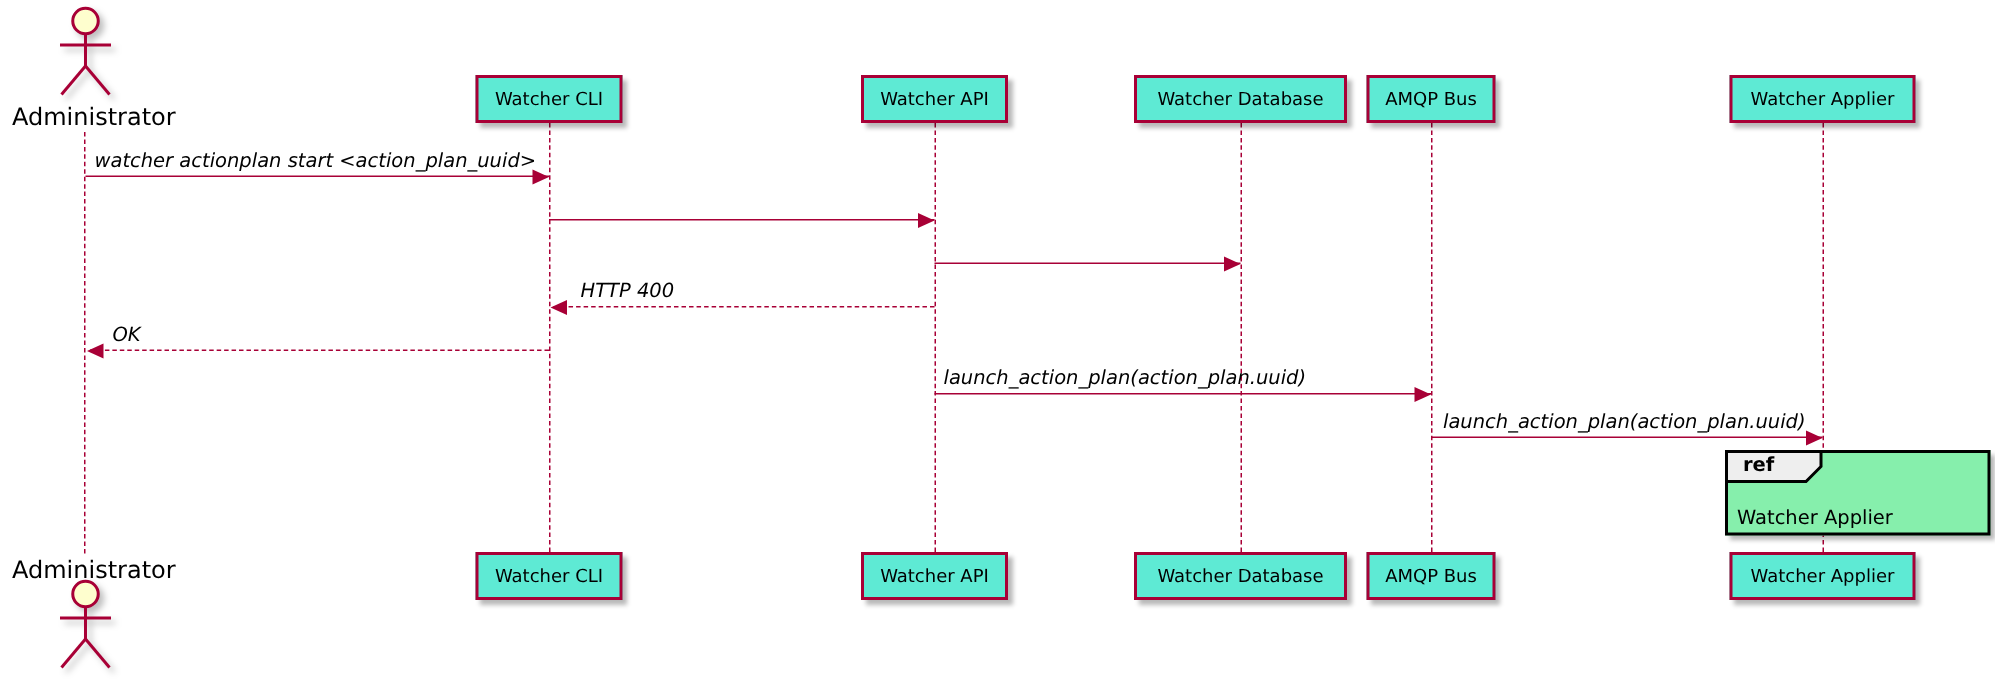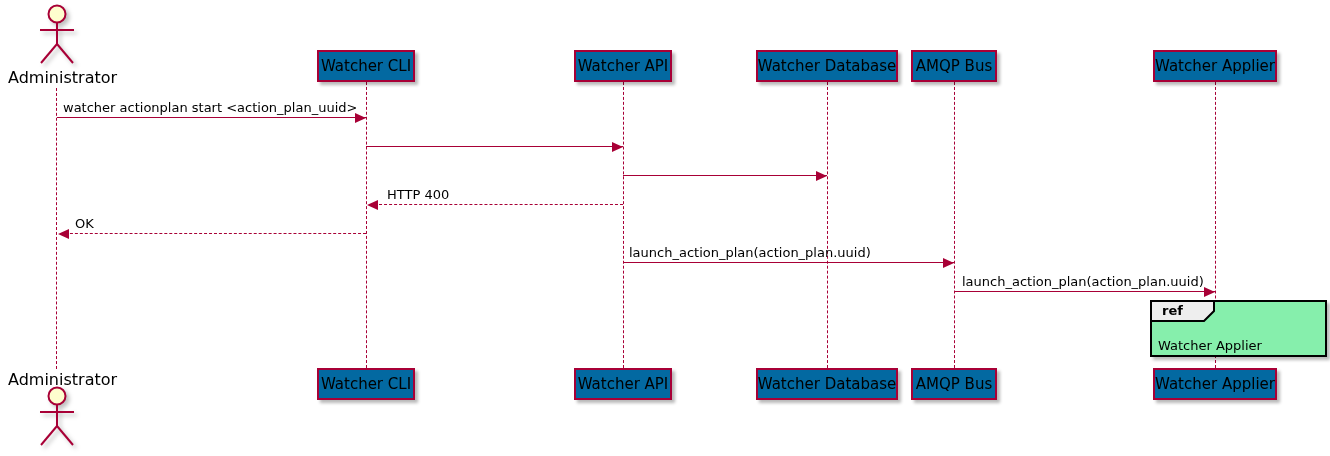--- a/index.html
+++ b/index.html
@@ -4,43 +4,43 @@
 <style>
   html,body { margin:0; padding:0; background:#ffffff; }
   .canvas {
     position:relative; width:1330px; height:456px; background:#ffffff;
     font-family:"DejaVu Sans", sans-serif; color:#000000; overflow:hidden;
   }
   .lifeline {
     position:absolute; width:0; border-left:1px dashed #A80036;
   }
   .pbox {
-    position:absolute; height:28px; background:#0369a1; border:2px solid #A80036;
+    position:absolute; height:28px; background:#5eead4; border:2px solid #A80036;
     box-shadow:3px 3px 3px rgba(0,0,0,0.28);
     display:flex; align-items:center; justify-content:center;
-    font-size:15px; white-space:nowrap;
+    font-size:12px; white-space:nowrap;
   }
   .actor-label {
     position:absolute; font-size:16px; white-space:nowrap; text-align:left;
   }
   .actor-svg { position:absolute; filter:drop-shadow(3px 3px 2px rgba(0,0,0,0.25)); }
   .msg-line { position:absolute; height:0; }
   .msg-line.solid  { border-top:1.5px solid #A80036; }
   .msg-line.dashed { border-top:1.5px dashed #A80036; }
   .head-right {
     position:absolute; width:0; height:0;
     border-top:5px solid transparent; border-bottom:5px solid transparent;
     border-left:11px solid #A80036;
   }
   .head-left {
     position:absolute; width:0; height:0;
     border-top:5px solid transparent; border-bottom:5px solid transparent;
     border-right:11px solid #A80036;
   }
-  .msg-label { position:absolute; font-size:13px; white-space:nowrap; }
+  .msg-label { position:absolute; font-size:13px; white-space:nowrap;font-style:italic; }
   .ref-box {
     position:absolute; background:#86efac; border:2px solid #000000;
     box-shadow:3px 3px 3px rgba(0,0,0,0.28);
   }
   .ref-pent { position:absolute; left:-2px; top:-2px; }
   .ref-keyword {
     position:absolute; left:10px; top:1px; font-size:13px; font-weight:bold;
   }
   .ref-text { position:absolute; left:6px; font-size:13px; white-space:nowrap; }
 </style>

